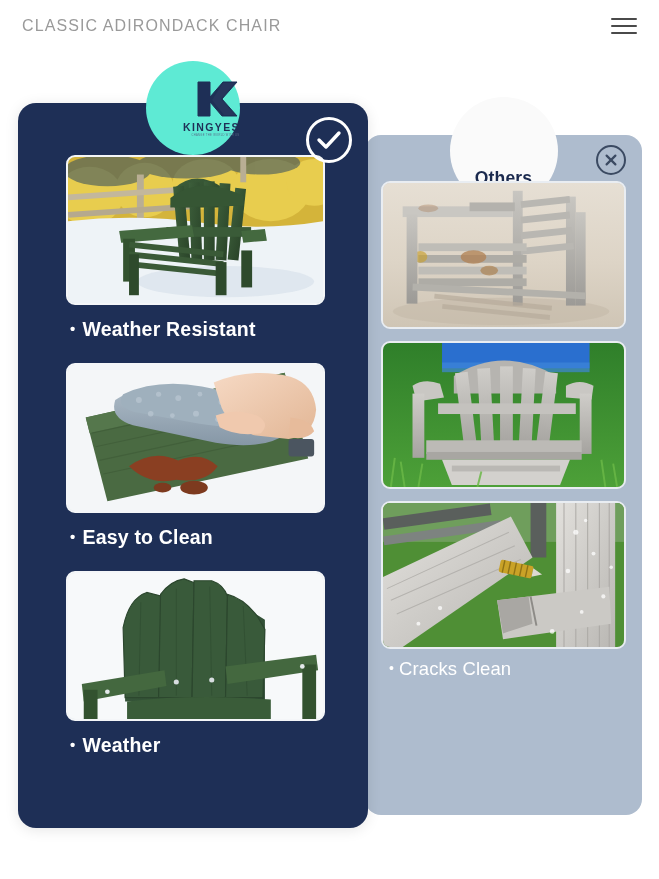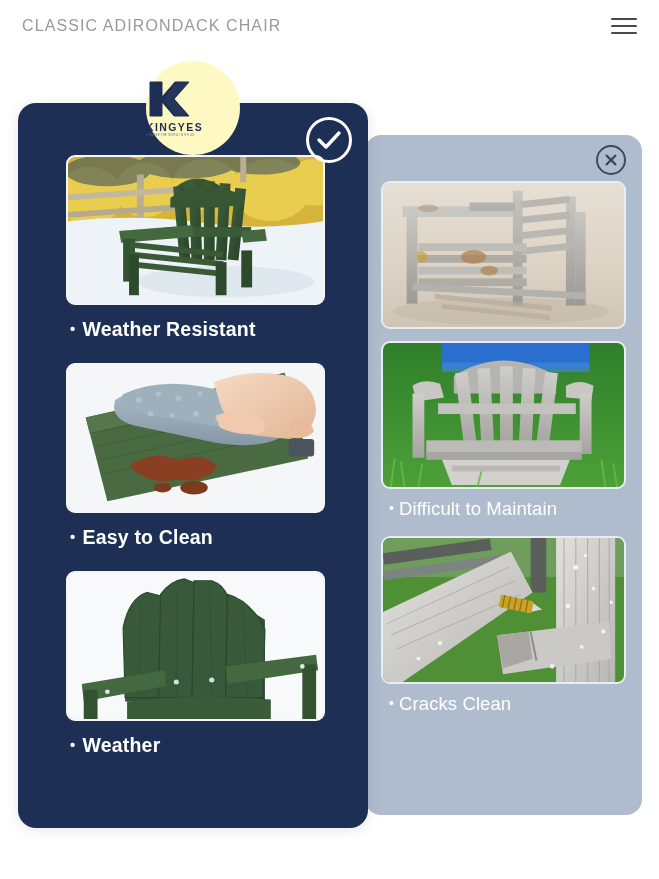--- a/index.html
+++ b/index.html
@@ -117,23 +117,23 @@
     border-radius: 18px;
     box-shadow: 0 2px 14px rgba(0,0,0,0.10);
     z-index: 4;
   }
   .logo-tab {
     position: absolute;
     left: 50%;
     top: -42px;
     transform: translateX(-50%);
     width: 94px; height: 94px;
-    background: #fef9c3;
+    background: #5eead4;
     border-radius: 50%;
-    display: flex; flex-direction: column; align-items: flex-start; justify-content: center;
+    display: flex; flex-direction: column; align-items: flex-end; justify-content: center;
     z-index: 5;
   }
   .logo-mark { width: 46px; height: 40px; display: block; }
   .logo-word {
     font-size: 10.5px;
     font-weight: bold;
     letter-spacing: 1.4px;
     color: #1e2f56;
     margin-top: 2px;
   }
@@ -188,20 +188,23 @@
     <div class="header-title">CLASSIC ADIRONDACK CHAIR</div>
     <div class="hamburger">
       <span></span>
         <span></span>
         <span></span>
     </div>
   </div>
 
   <div class="card-others">
 
+    <div class="others-tab">
+      <div class="others-tab-label">Others</div>
+    </div>
 
     <div class="badge-x">
       <svg width="16" height="16" viewBox="0 0 16 16">
         <line x1="3.6" y1="3.6" x2="12.4" y2="12.4" stroke="#3b4a62" stroke-width="2.2" stroke-linecap="round"></line>
         <line x1="12.4" y1="3.6" x2="3.6" y2="12.4" stroke="#3b4a62" stroke-width="2.2" stroke-linecap="round"></line>
       </svg>
     </div>
 
     <div class="others-list">
 
@@ -297,23 +300,20 @@
 
             <g stroke="#6ab847" stroke-width="2" opacity="0.85">
               <line x1="8" y1="148" x2="12" y2="118"></line>
                 <line x1="22" y1="148" x2="18" y2="122"></line>
               <line x1="36" y1="148" x2="40" y2="124"></line>
                 <line x1="226" y1="148" x2="222" y2="120"></line>
               <line x1="238" y1="148" x2="234" y2="124"></line>
                 <line x1="96" y1="148" x2="100" y2="132"></line>
             </g>
           </svg>
-        </div>
-        <div class="o-label">
-          <span class="dot">•</span><span>Difficult to Maintain</span>
         </div>
       </div>
 
       <div class="o-item">
         <div class="o-photo">
           <svg viewBox="0 0 245 148" preserveAspectRatio="none">
             <defs>
               <linearGradient id="boardG" x1="0" y1="0" x2="1" y2="1">
                 <stop offset="0%" stop-color="#e2e0dc"></stop>
                 <stop offset="100%" stop-color="#b9b7b3"></stop>

